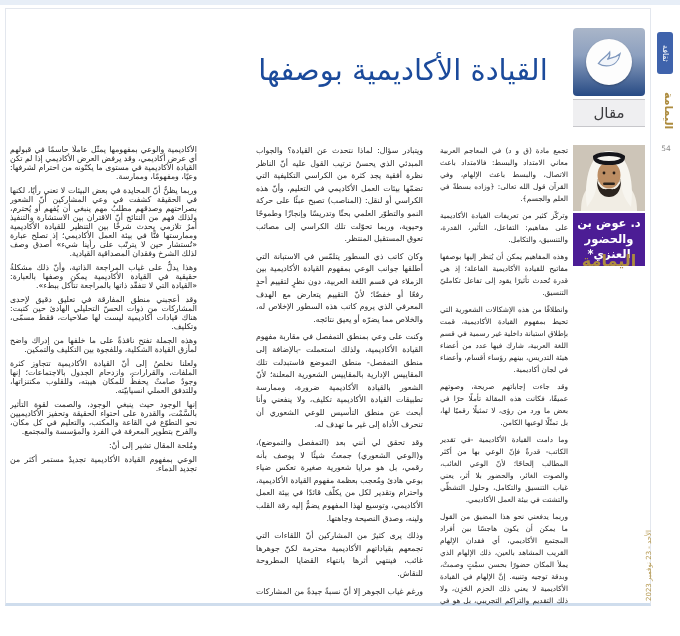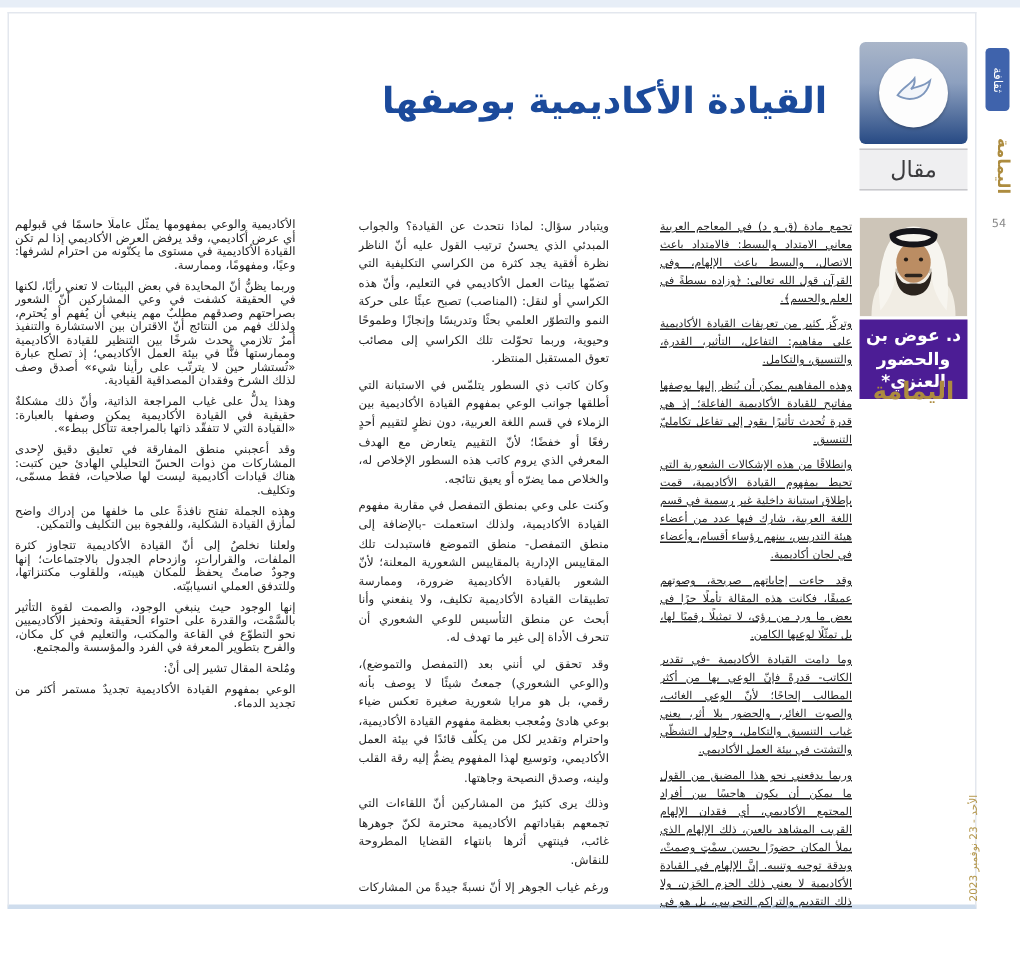--- a/index.html
+++ b/index.html
@@ -3,21 +3,21 @@
 <meta charset="utf-8">
 <style>
   html,body{margin:0;padding:0;background:#f6f7f9;}
   #page{position:relative;width:680px;height:636px;background:#ffffff;overflow:hidden;
         font-family:"DejaVu Sans",sans-serif;}
   .topband{position:absolute;left:0;top:0;width:680px;height:5px;background:#e7eef7;}
   .contentbox{position:absolute;left:5px;top:8px;width:646px;height:598px;
         border:1px solid #e3e7ee;border-bottom:3px solid #cfdded;background:#fff;box-sizing:border-box;}
   
   .headline{position:absolute;left:238px;top:50px;width:330px;text-align:center;
-        direction:rtl;color:#1b4a9b;font-weight:bold;font-size:24px;line-height:1.42;}
+        direction:rtl;color:#1b4a9b;font-weight:normal;font-size:29px;line-height:1.42;}
   
   .logobox{position:absolute;left:573px;top:28px;width:72px;height:68px;border-radius:4px;
         background:linear-gradient(180deg,#aab6c9 0%,#8da0bf 40%,#274a84 100%);
         display:flex;align-items:center;justify-content:center;}
   .logocircle{width:46px;height:46px;border-radius:50%;background:#fdfdfd;
         display:flex;align-items:center;justify-content:center;box-shadow:0 1px 2px rgba(0,0,0,.25);}
   .catbox{position:absolute;left:573px;top:99px;width:72px;height:28px;background:#efeff1;
         border-top:1px solid #c7c7cb;border-bottom:1px solid #c7c7cb;box-sizing:border-box;
         display:flex;align-items:center;justify-content:center;direction:rtl;
         color:#3c3c3f;font-size:15px;}
@@ -33,22 +33,22 @@
         display:flex;align-items:center;justify-content:center;}
   .vertlogo{position:absolute;left:655px;top:82px;width:20px;height:58px;color:#ad8c3f;
         font-weight:bold;font-size:11px;writing-mode:vertical-rl;text-align:center;}
   .pagenum{position:absolute;left:658px;top:144px;width:16px;text-align:center;
         color:#8a8a8a;font-size:7.5px;}
   .vertdate{position:absolute;left:645px;top:505px;height:96px;width:12px;color:#b5984e;
         font-size:7px;writing-mode:vertical-rl;transform:rotate(180deg);white-space:nowrap;}
   
   .col{position:absolute;top:145px;direction:rtl;text-align:justify;color:#1f1f1f;overflow:hidden;}
   .col p{margin:0 0 5px 0;}
-  .col-right{left:440px;width:128px;height:460px;font-size:7.3px;line-height:12px;text-decoration:underline;}
-  .col-mid{left:239px;width:167px;height:452px;font-size:7.8px;line-height:12.6px;}
+  .col-right{left:440px;width:128px;height:460px;font-size:7.3px;line-height:12px;}
+  .col-mid{left:256px;width:167px;height:452px;font-size:7.8px;line-height:12.6px;}
   .col-left{left:10px;width:187px;height:448px;font-size:7.8px;line-height:9px;}
 </style>
 </head>
 <body>
 
 <div id="page">
 
   <div class="topband"></div>
   <div class="contentbox"></div>
 

